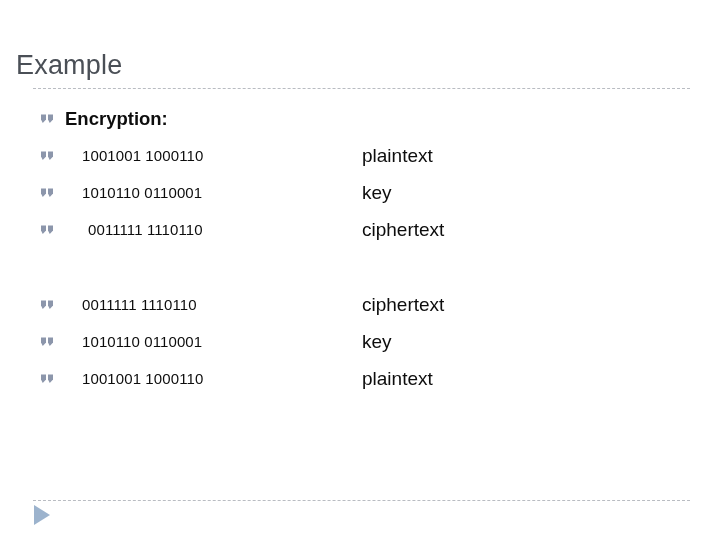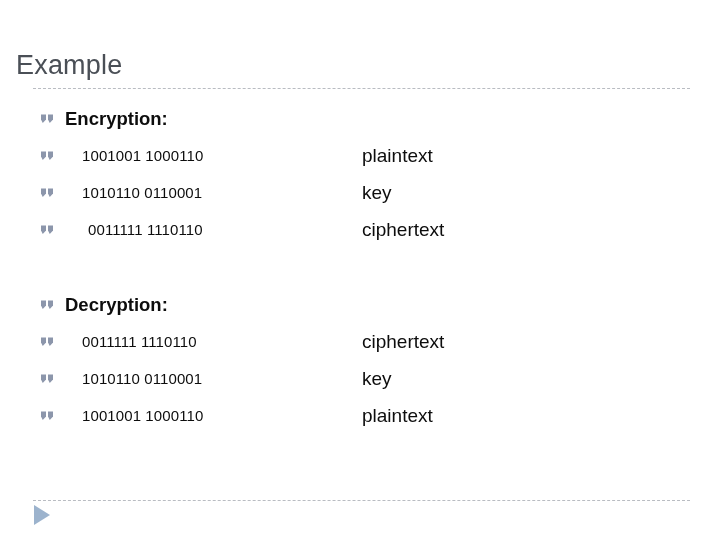--- a/index.html
+++ b/index.html
@@ -175,27 +175,20 @@
             <i class="b"></i>
           </span>
         <span class="label code indent">0011111 1110110</span>
         <span class="note">ciphertext</span>
       </div>
 
     </div>
 
     <div class="group">
 
-      <div class="row">
-        <span class="bullet">
-            <i class="a"></i>
-            <i class="b"></i>
-          </span>
-        <span class="label heading">Decryption:</span>
-      </div>
 
       <div class="row">
         <span class="bullet">
             <i class="a"></i>
             <i class="b"></i>
           </span>
         <span class="label code">0011111 1110110</span>
         <span class="note">ciphertext</span>
       </div>
 

